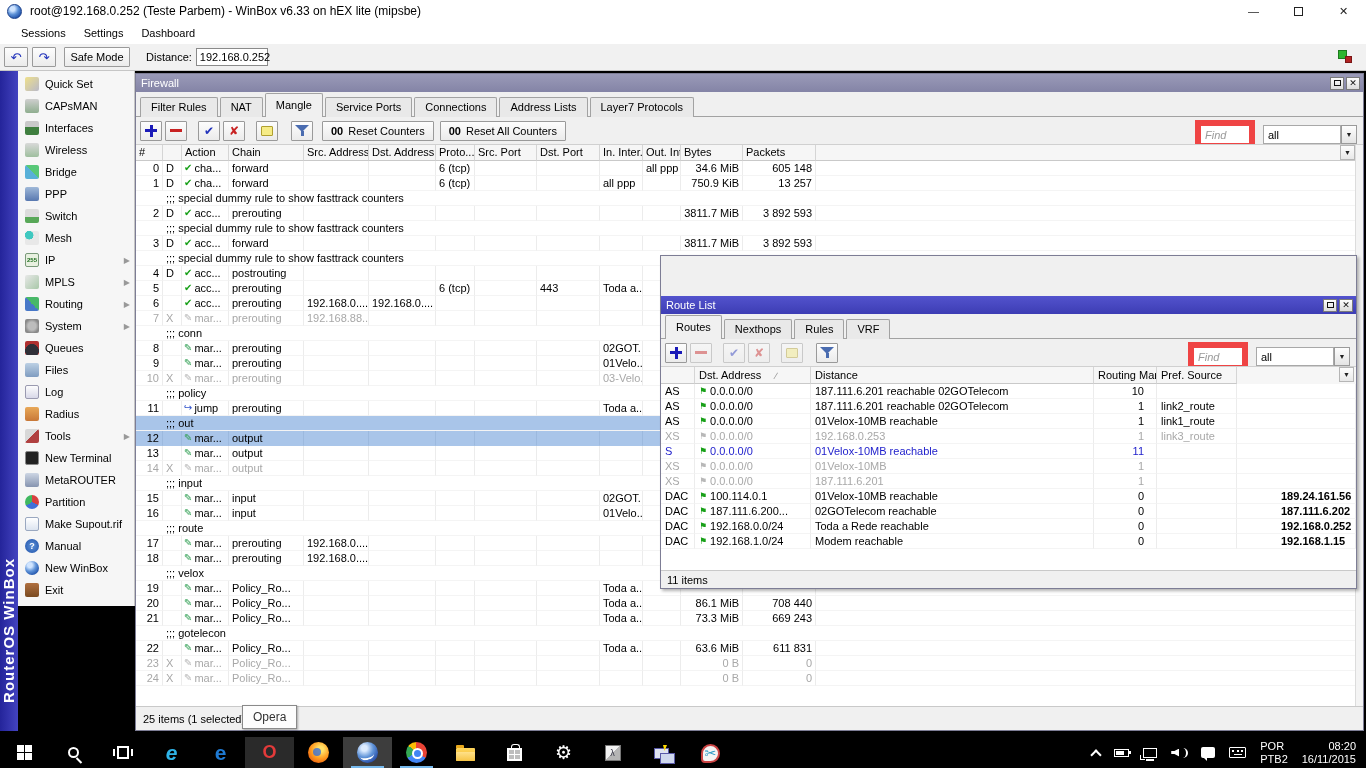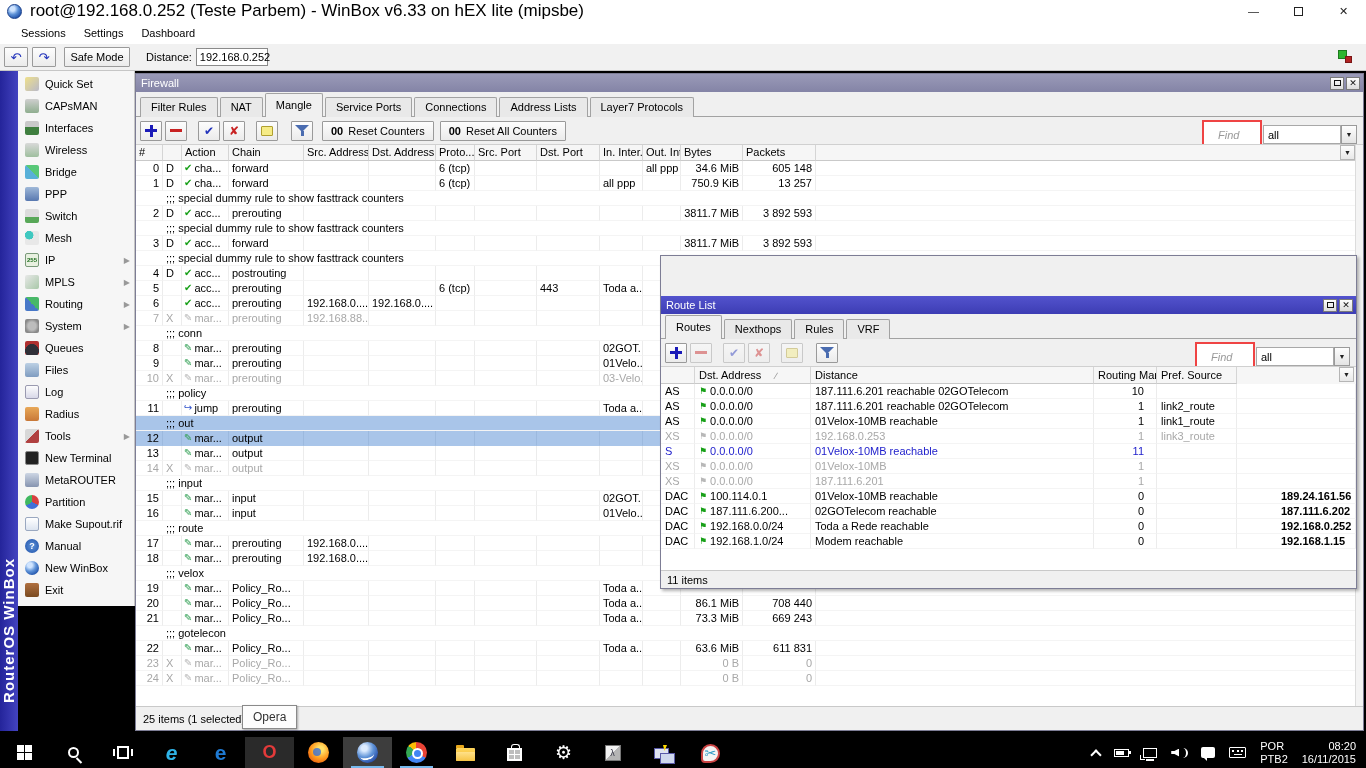--- a/index.html
+++ b/index.html
@@ -3,21 +3,21 @@
 <meta charset="utf-8">
 <style>
 *{box-sizing:border-box;margin:0;padding:0;}
 html,body{width:1366px;height:768px;overflow:hidden;}
 body{position:relative;background:#000;font-family:"Liberation Sans","DejaVu Sans",sans-serif;font-size:11px;color:#000;}
 .abs{position:absolute;}
 
 
 #titlebar{left:0;top:0;width:1366px;height:22px;background:#fff;display:flex;align-items:center;}
 .app-ico{width:15px;height:15px;border-radius:50%;margin:0 8px 0 7px;background:radial-gradient(circle at 35% 30%,#cfe4ff 0 18%,#5f93d8 45%,#1d4fa8 80%);border:1px solid #1a3f8a;}
-#titlebar .ttl{font-size:17px;}
+#titlebar .ttl{font-size:12px;}
 .win-btns{margin-left:auto;display:flex;height:22px;}
 .win-btn{width:45px;height:22px;display:flex;align-items:center;justify-content:center;color:#222;font-size:11px;}
 .wb-max{width:9px;height:9px;border:1px solid #222;}
 #menubar{left:0;top:22px;width:1366px;height:22px;background:#fff;display:flex;align-items:center;padding-left:12px;}
 .menu-item{padding:0 9px;height:22px;line-height:22px;}
 #topbar{left:0;top:44px;width:1366px;height:27px;background:#f1f1f1;border-bottom:1px solid #c6c6c6;display:flex;align-items:center;}
 .tb-btn{height:20px;border:1px solid #9a9a9a;background:linear-gradient(#fdfdfd,#ebebeb);display:flex;align-items:center;justify-content:center;border-radius:1px;}
 .nav-btn{width:24px;margin-left:4px;color:#2233bb;font-size:13px;}
 #safe-mode{width:66px;margin-left:8px;}
 #sess-lbl{margin-left:16px;}
@@ -79,23 +79,23 @@
 .ic-minus{width:12px;height:3px;background:#c82222;}
 .ic-check{color:#2233bb;font-size:12px;font-weight:bold;}
 .ic-cross{color:#c82222;font-size:12px;font-weight:bold;}
 .ic-note{width:12px;height:10px;background:#f6ec86;border:1px solid #b0a030;border-radius:1px;}
 .ic-funnel{position:relative;width:14px;height:13px;}
 .ic-funnel::before{content:"";position:absolute;left:0;top:1px;border-left:7px solid transparent;border-right:7px solid transparent;border-top:7px solid #4a6cb0;}
 .ic-funnel::after{content:"";position:absolute;left:5.5px;top:7px;width:3px;height:5px;background:#4a6cb0;}
 .reset-btn{height:20px;border:1px solid #9a9a9a;background:linear-gradient(#fdfdfd,#ebebeb);padding:0 8px;display:flex;align-items:center;margin-left:6px;border-radius:1px;}
 .reset-btn b{margin-right:5px;}
 .find-wrap{position:absolute;right:6px;top:3px;display:flex;align-items:center;}
-.find-input{width:60px;height:29px;border:2px solid #ef4444;background:#fff;padding:0 14px;font-size:11px;font-family:inherit;}
+.find-input{width:60px;height:29px;border:6px solid #ef4444;background:#fff;padding:0 4px;font-size:11px;font-family:inherit;}
 .find-input::placeholder{font-style:italic;color:#999;}
-.filter-sel{width:78px;height:19px;border:1px solid #a8a8a8;background:#fff;margin-left:1px;padding:1px 4px;line-height:16px;}
+.filter-sel{width:78px;height:19px;border:1px solid #a8a8a8;background:#fff;margin-left:8px;padding:1px 4px;line-height:16px;}
 .drop-btn{width:16px;height:19px;border:1px solid #9a9a9a;background:linear-gradient(#fdfdfd,#e4e4e4);display:flex;align-items:center;justify-content:center;font-size:7px;color:#222;}
 .hdr-drop{position:absolute;right:8px;top:0;width:15px;height:15px;border:1px solid #b5b5b5;background:linear-gradient(#fdfdfd,#e8e8e8);display:flex;align-items:center;justify-content:center;font-size:7px;color:#222;}
 
 
 #fw-window{left:135px;top:73px;width:1229px;height:658px;display:flex;flex-direction:column;}
 #fw-body{background:#fff;flex:1;position:relative;overflow:hidden;border-top:1px solid #d0d0d0;}
 .fw-grid{display:grid;grid-template-columns:27px 19px 47px 75px 65px 67px 39px 62px 63px 43px 38px 62px 73px minmax(0,1fr);}
 .fw-header{height:16px;background:#f6f6f6;position:relative;}
 .fw-header .c{border-right:1px solid #d5d5d5;border-bottom:1px solid #c9c9c9;line-height:15px;padding:0 3px;white-space:nowrap;overflow:hidden;}
 .fw-row{height:15px;}

